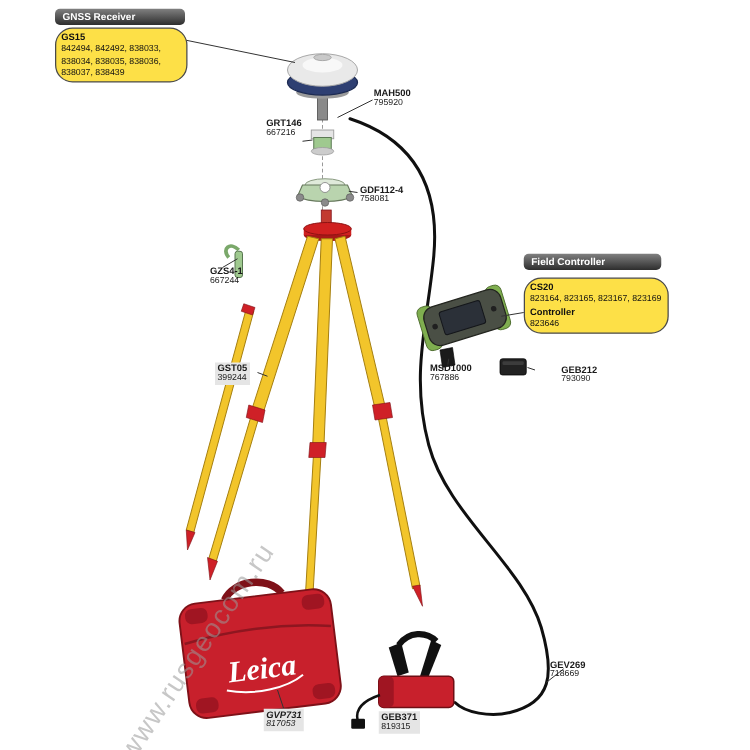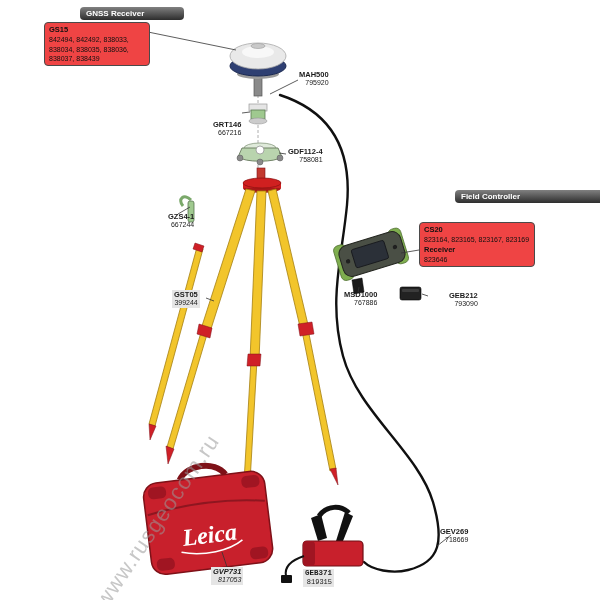--- a/index.html
+++ b/index.html
@@ -1,24 +1,24 @@
 <!DOCTYPE html>
 <html><head>
 <meta charset="utf-8">
 <style>
   html,body{margin:0;padding:0;background:#fff;}
   .stage{position:relative;width:600px;height:600px;background:#ffffff;overflow:hidden;
          font-family:"Liberation Sans",sans-serif;}
   .artwork{position:absolute;left:0;top:0;z-index:1;}
-  .part-label{position:absolute;z-index:4;font-size:7px;line-height:1.25;color:#1a1a1a;text-align:right;}
+  .part-label{position:absolute;z-index:4;font-size:7px;line-height:1.25;color:#1a1a1a;}
   .part-label .pname{font-weight:bold;font-size:7.5px;}
   .bg-white{background:#e5e5e5;padding:0 2px;}
   .section-header{position:absolute;z-index:4;background:linear-gradient(180deg,#808080,#2d2d2d);
-      color:#fff;font-weight:bold;font-size:8px;padding:2px 6px;border-radius:4px;box-sizing:border-box;margin-left:36px;}
-  .info-box{position:absolute;z-index:4;background:#ef4444;border:1px solid #4a4a4a;border-radius:4px;
+      color:#fff;font-weight:bold;font-size:8px;padding:2px 6px;border-radius:4px;box-sizing:border-box;}
+  .info-box{position:absolute;z-index:4;background:#fde047;border:1px solid #4a4a4a;border-radius:14px;
       padding:2px 4px;font-size:7px;line-height:1.35;box-sizing:border-box;color:#111;}
   .info-box .pname{display:block;font-weight:bold;font-size:7.5px;}
   .info-box .pnum{display:block;}
   .watermark{position:absolute;left:90px;top:598px;transform:rotate(-56deg);transform-origin:0 0;
       font-size:22px;letter-spacing:1px;color:#9a9a9a;opacity:.55;white-space:nowrap;z-index:6;}
 </style>
 </head>
 <body>
 
 <div class="stage">
@@ -143,34 +143,34 @@
       <line x1="451" y1="535" x2="437" y2="546"></line>
     </g>
   </svg>
 
   <div class="section-header" style="left:44px;top:7px;width:104px;">GNSS Receiver</div>
   <div class="info-box" style="left:44px;top:22px;width:106px;">
     <span class="pname">GS15</span>
     <span class="pnum">842494, 842492, 838033, 838034, 838035, 838036, 838037, 838439</span>
   </div>
 
-  <div class="section-header" style="left:419px;top:190px;width:152px;">Field Controller</div>
+  <div class="section-header" style="left:419px;top:203px;width:110px;">Field Controller</div>
   <div class="info-box" style="left:419px;top:222px;width:116px;">
     <span class="pname">CS20</span>
     <span class="pnum">823164, 823165, 823167, 823169</span>
-    <span class="pname">Receiver</span>
+    <span class="pname">Controller</span>
     <span class="pnum">823646</span>
   </div>
 
   <div class="part-label" style="left:299px;top:70px;">
     <div class="pname">MAH500</div>
     <div class="pnum">795920</div>
   </div>
 
-  <div class="part-label" style="left:213px;top:120px;">
+  <div class="part-label" style="left:213px;top:94px;">
     <div class="pname">GRT146</div>
     <div class="pnum">667216</div>
   </div>
 
   <div class="part-label" style="left:288px;top:147px;">
     <div class="pname">GDF112-4</div>
     <div class="pnum">758081</div>
   </div>
 
   <div class="part-label" style="left:152px;top:212px;margin-left:16px;">
@@ -191,21 +191,21 @@
   <div class="part-label" style="left:429px;top:291px;margin-left:20px;">
     <div class="pname">GEB212</div>
     <div class="pnum">793090</div>
   </div>
 
   <div class="part-label bg-white" style="left:211px;top:567px;font-style:italic;">
     <div class="pname">GVP731</div>
     <div class="pnum">817053</div>
   </div>
 
-  <div class="part-label bg-white" style="left:303px;top:569px;font-family:Liberation Mono, monospace;">
+  <div class="part-label bg-white" style="left:303px;top:569px;">
     <div class="pname">GEB371</div>
     <div class="pnum">819315</div>
   </div>
 
   <div class="part-label" style="left:440px;top:527px;">
     <div class="pname">GEV269</div>
     <div class="pnum">718669</div>
   </div>
 
   <div class="watermark">www.rusgeocom.ru</div>

